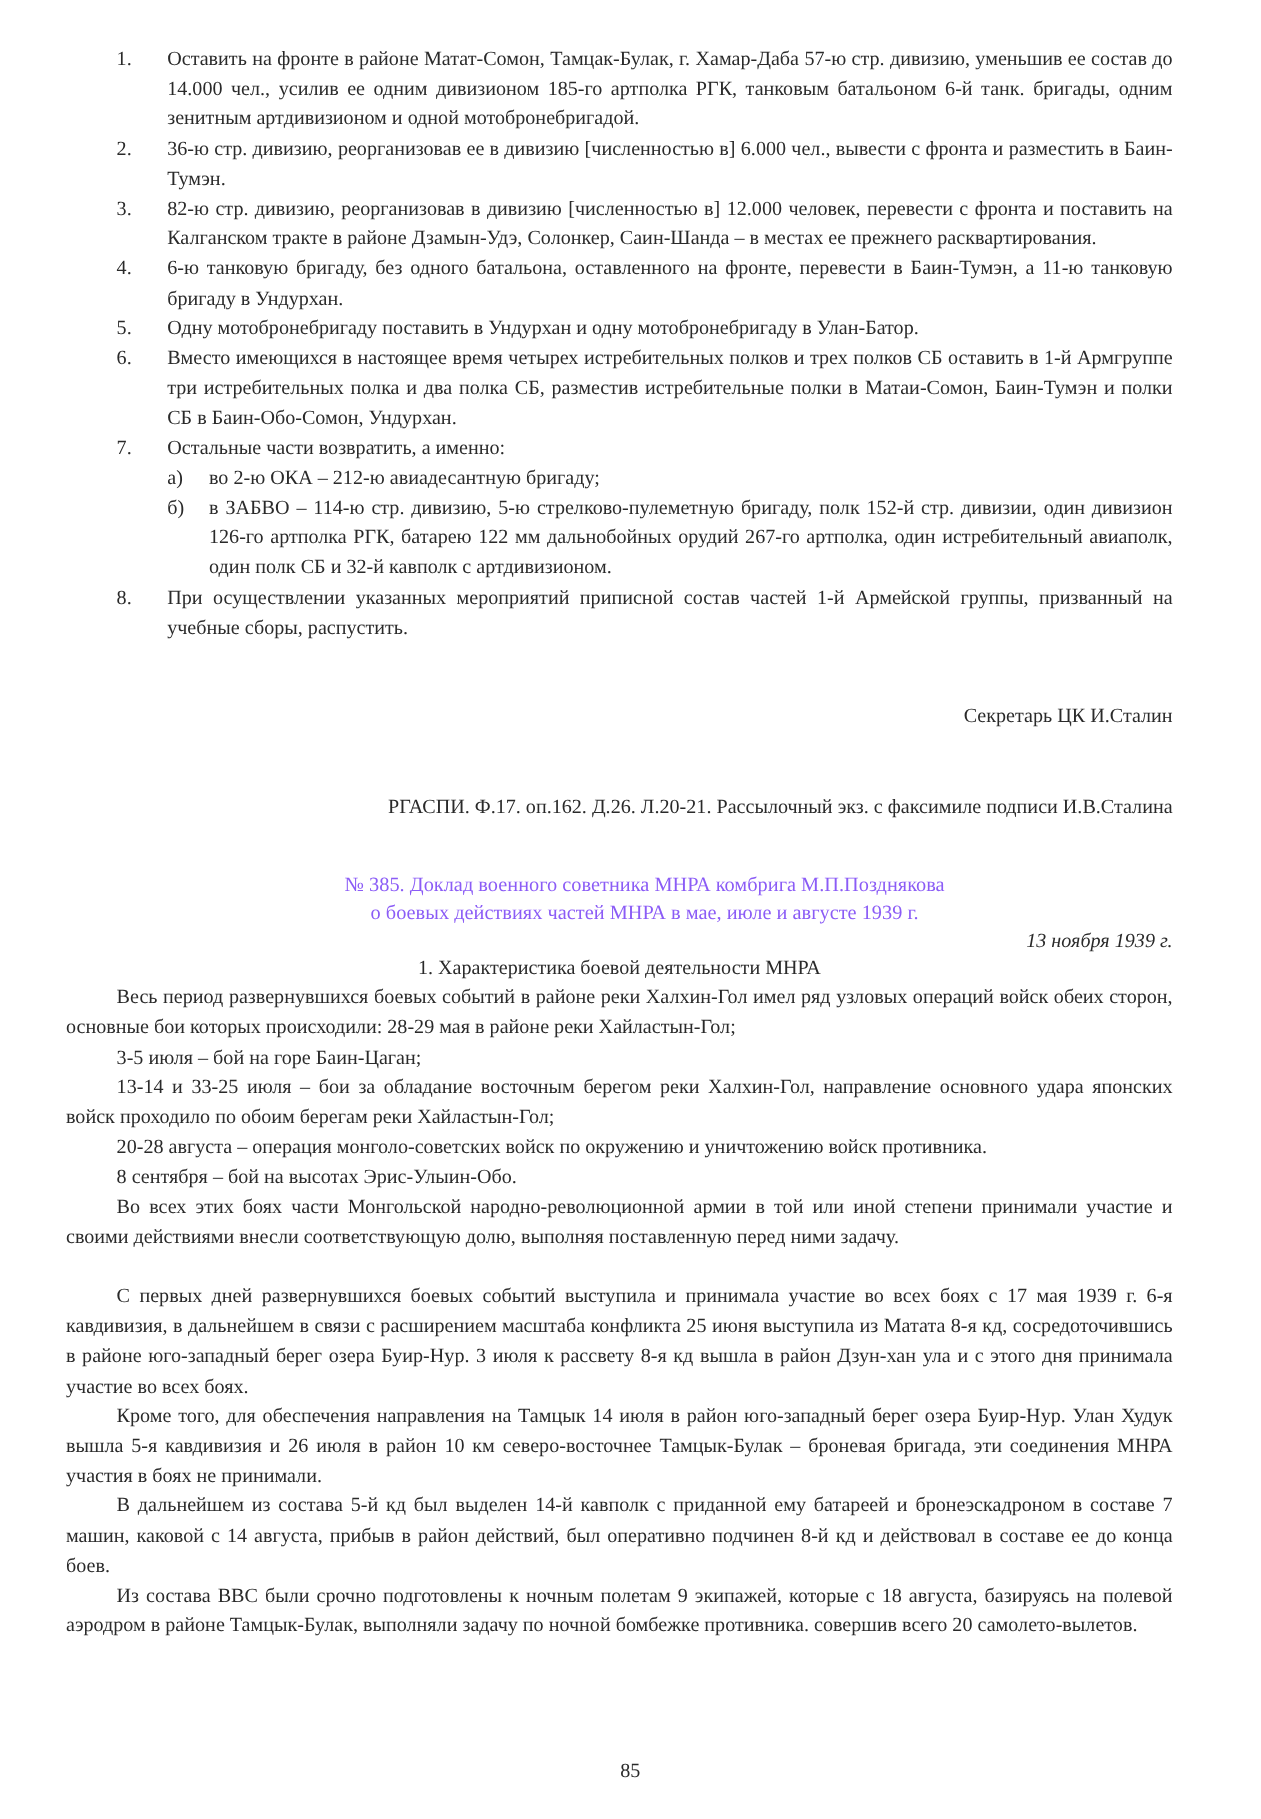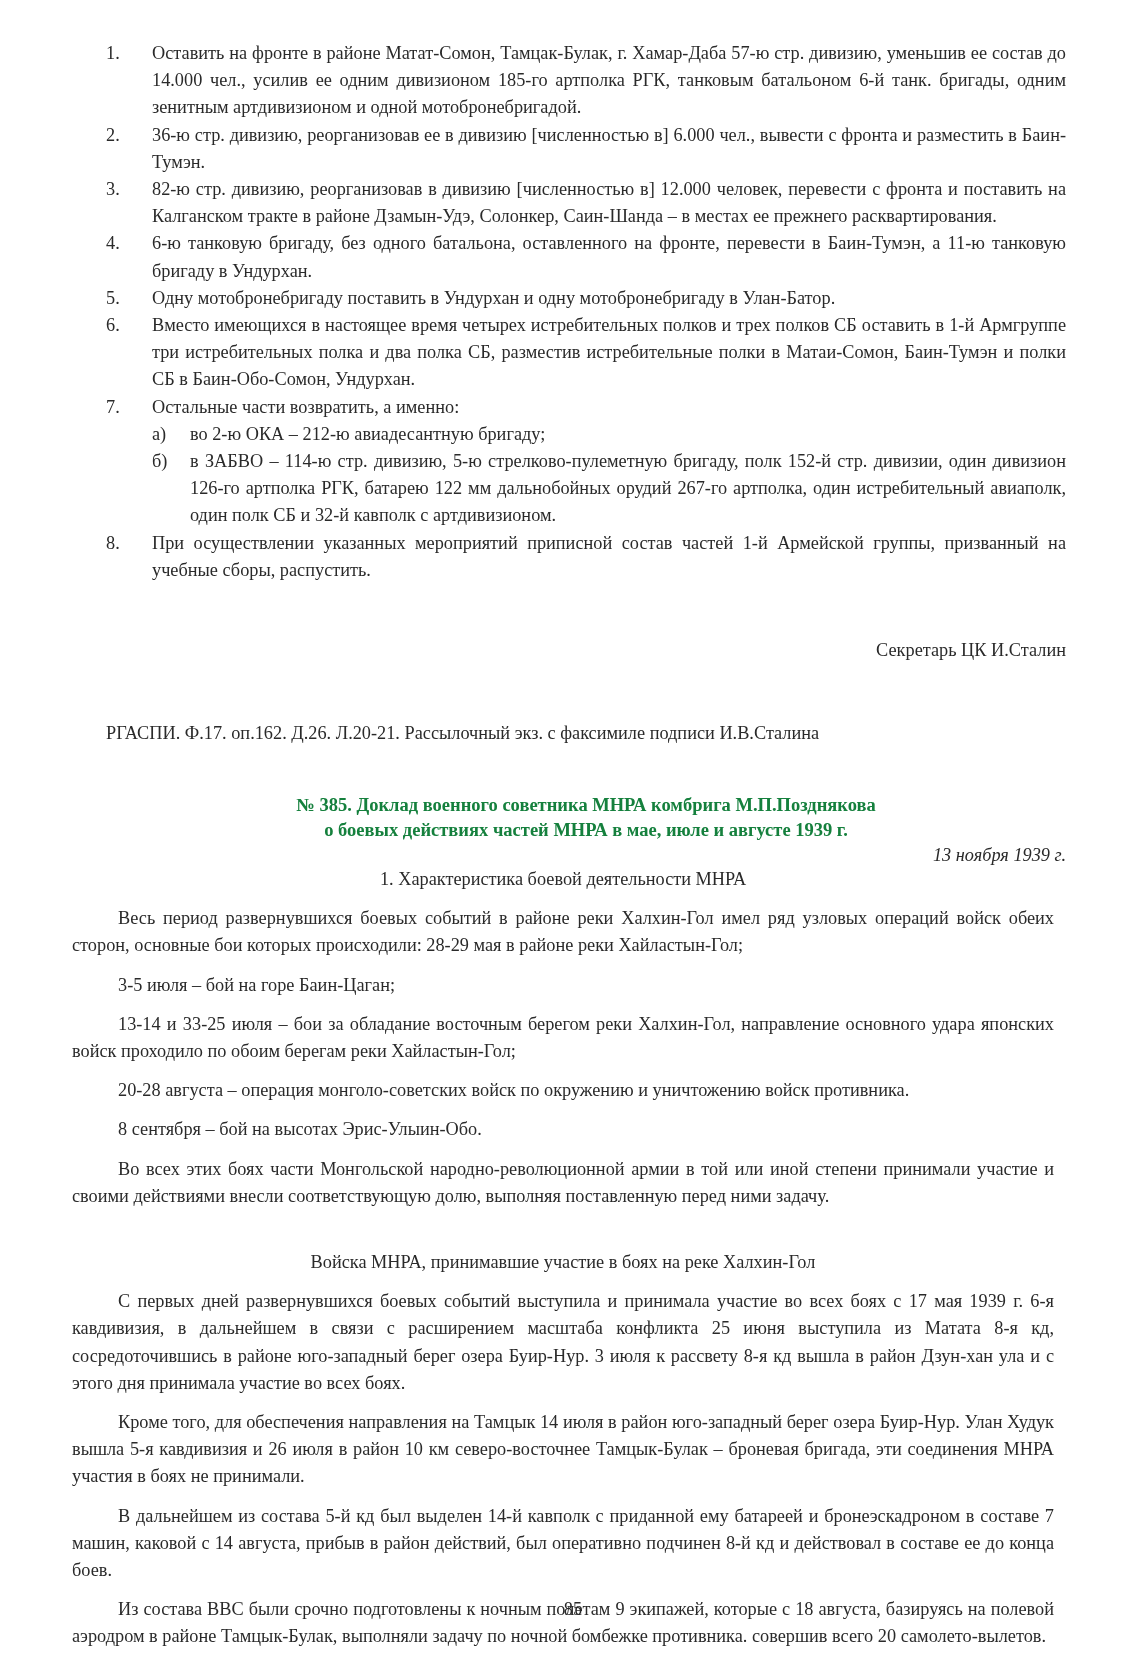--- a/index.html
+++ b/index.html
@@ -13,28 +13,28 @@
   .list-top { top: 40px; }
   .li { display: flex; text-align: justify; text-align-last: left; }
   .li .num { width: 46px; flex: 0 0 46px; }
   .li .txt { flex: 1; }
   .subli { display: flex; margin-left: 46px; }
   .subli .num { width: 38px; flex: 0 0 38px; }
   .subli .txt { flex: 1; text-align: justify; text-align-last: left; }
   .p { margin: 0; }
   .center { text-align: center; }
   .sig { position: absolute; top: 637px; left: 106px; width: 960px; text-align: right; }
-  .archive { position: absolute; top: 720px; left: 106px; width: 960px; }
+  .archive { position: absolute; top: 720px; left: 106px; width: 960px; text-align: right; }
   .doc-title {
     position: absolute; top: 793px; left: 106px; width: 960px; text-align: center;
-    font-weight: bold; line-height: 25px; font-size: 18.5px; color: #15803d;
+    font-weight: normal; line-height: 25px; font-size: 18.5px; color: #8b5cf6;
   }
   .date { position: absolute; top: 842px; left: 106px; width: 960px; text-align: right; font-style: italic; }
   .body2 { position: absolute; top: 866px; left: 60px; width: 1006px; }
-  .ind { text-indent: 46px; text-align: justify; text-align-last: left; margin: 12px; }
+  .ind { text-indent: 46px; text-align: justify; text-align-last: left; margin: 0; }
   .gap1 { height: 27px; }
   .page-number { position: absolute; top: 1596px; left: 0; width: 1146px; text-align: center; }
 </style>
 </head>
 <body>
 
 <div class="page">
 
   <div class="block list-top">
     <div class="li">
@@ -92,21 +92,20 @@
 
   <div class="body2">
     <div class="center">1. Характеристика боевой деятельности МНРА</div>
     <p class="ind">Весь период развернувшихся боевых событий в районе реки Халхин-Гол имел ряд узловых операций войск обеих сторон, основные бои которых происходили: 28-29 мая в районе реки Хайластын-Гол;</p>
     <p class="ind">3-5 июля – бой на горе Баин-Цаган;</p>
     <p class="ind">13-14 и 33-25 июля – бои за обладание восточным берегом реки Халхин-Гол, направление основного удара японских войск проходило по обоим берегам реки Хайластын-Гол;</p>
     <p class="ind">20-28 августа – операция монголо-советских войск по окружению и уничтожению войск противника.</p>
     <p class="ind">8 сентября – бой на высотах Эрис-Улыин-Обо.</p>
     <p class="ind">Во всех этих боях части Монгольской народно-революционной армии в той или иной степени принимали участие и своими действиями внесли соответствующую долю, выполняя поставленную перед ними задачу.</p>
     <div class="gap1"></div>
-    <div class="center">Войска МНРА, принимавшие участие в боях на реке Халхин-Гол</div>
     <p class="ind">С первых дней развернувшихся боевых событий выступила и принимала участие во всех боях с 17 мая 1939 г. 6-я кавдивизия, в дальнейшем в связи с расширением масштаба конфликта 25 июня выступила из Матата 8-я кд, сосредоточившись в районе юго-западный берег озера Буир-Нур. 3 июля к рассвету 8-я кд вышла в район Дзун-хан ула и с этого дня принимала участие во всех боях.</p>
     <p class="ind">Кроме того, для обеспечения направления на Тамцык 14 июля в район юго-западный берег озера Буир-Нур. Улан Худук вышла 5-я кавдивизия и 26 июля в район 10 км северо-восточнее Тамцык-Булак – броневая бригада, эти соединения МНРА участия в боях не принимали.</p>
     <p class="ind">В дальнейшем из состава 5-й кд был выделен 14-й кавполк с приданной ему батареей и бронеэскадроном в составе 7 машин, каковой с 14 августа, прибыв в район действий, был оперативно подчинен 8-й кд и действовал в составе ее до конца боев.</p>
     <p class="ind">Из состава ВВС были срочно подготовлены к ночным полетам 9 экипажей, которые с 18 августа, базируясь на полевой аэродром в районе Тамцык-Булак, выполняли задачу по ночной бомбежке противника. совершив всего 20 самолето-вылетов.</p>
   </div>
 
   <div class="page-number">85</div>
 </div>
 
 </body></html>

